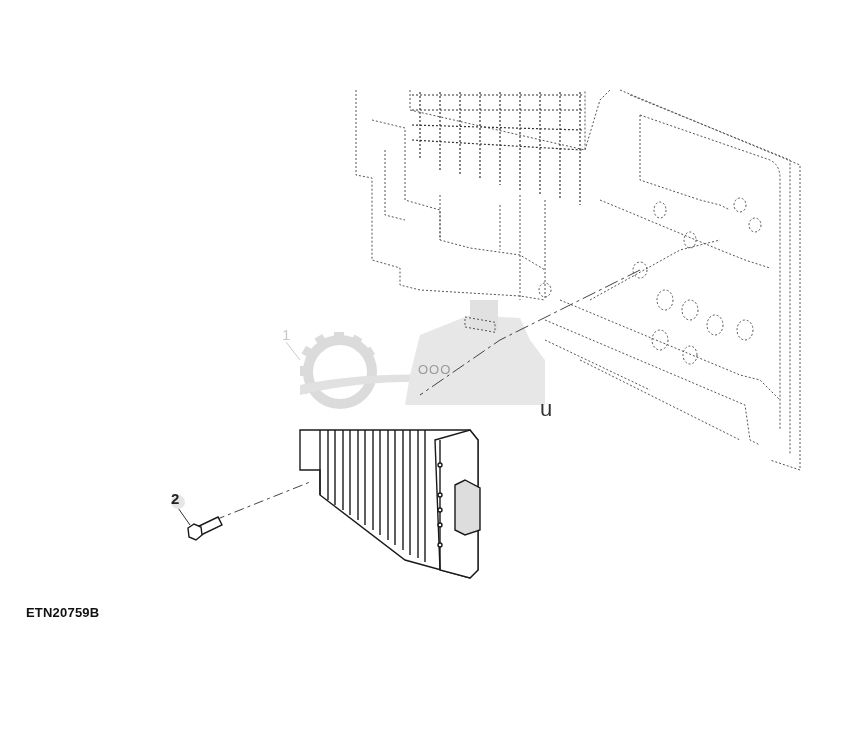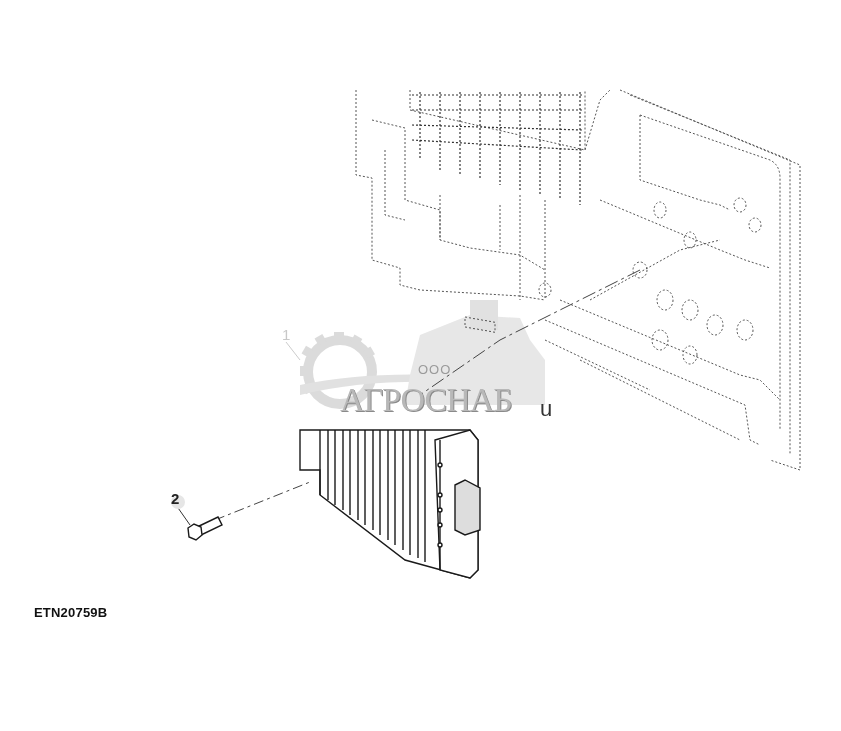--- a/index.html
+++ b/index.html
@@ -3,21 +3,21 @@
 <meta charset="utf-8">
 <style>
   html, body { margin: 0; padding: 0; background: #ffffff; }
   body { width: 841px; height: 731px; position: relative; overflow: hidden;
          font-family: "Liberation Sans", sans-serif; }
   #stage { position: absolute; left: 0; top: 0; width: 841px; height: 731px; }
   .callout { position: absolute; font-family: "Liberation Sans", sans-serif;
              font-weight: bold; font-size: 15px; color: #222; }
   #callout-1 { left: 282px; top: 326px; color: #c8c8c8; font-weight: normal; }
   #callout-2 { left: 171px; top: 490px; }
-  #figure-id { position: absolute; left: 34px; top: 605px; font-weight: bold;
+  #figure-id { position: absolute; left: 26px; top: 605px; font-weight: bold;
                font-size: 13px; color: #111; letter-spacing: 0.2px; }
   #watermark-ooo { position: absolute; left: 418px; top: 362px; font-size: 13px;
                    color: #9a9a9a; letter-spacing: 1px; font-family: "Liberation Sans", sans-serif; }
   #watermark-name { position: absolute; left: 340px; top: 381px; font-size: 34px;
                     color: #b8b8b8; font-family: "Liberation Serif", serif;
                     letter-spacing: -1px; text-shadow: 1px 1px 0 #8a8a8a; }
   #watermark-suffix { position: absolute; left: 540px; top: 396px; font-size: 22px;
                       color: #333; font-family: "Liberation Sans", sans-serif; }
 </style>
 </head>
@@ -101,17 +101,16 @@
       <path d="M188,528 L194,524 L201,527 L202,535 L196,540 L189,537 Z" fill="#fff"></path>
     </g>
     <path d="M176,505 L190,525" stroke="#333" stroke-width="1" fill="none"></path>
     <circle cx="178" cy="502" r="7" fill="#e6e6e6" stroke="none"></circle>
   </svg>
 
   <span id="callout-1" class="callout">1</span>
   <span id="callout-2" class="callout">2</span>
 
   <span id="watermark-ooo">ООО</span>
-  <span id="watermark-name">АГРОСНАБ</span>
   <span id="watermark-suffix">u</span>
 
   <span id="figure-id">ETN20759B</span>
 </div>
 
 </body></html>

